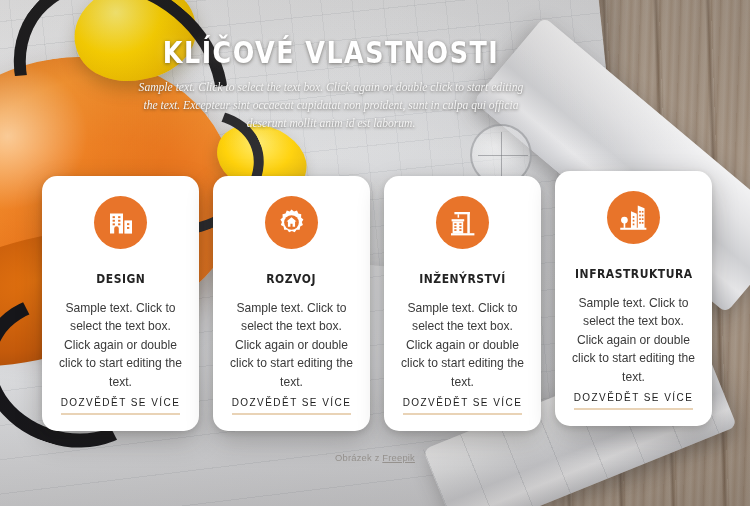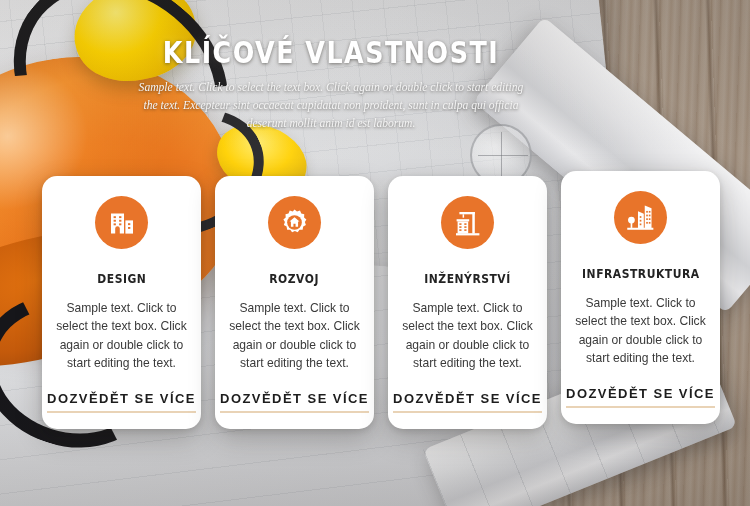--- a/index.html
+++ b/index.html
@@ -330,23 +330,23 @@
   }
 
   .card-text {
     margin-top: 13px;
     font-size: 12.1px;
     line-height: 1.52;
     color: #3a3a3a;
   }
 
   .card-link {
-    margin-top: 18px;
-    font-size: 13px;
-    font-weight: bold;
+    margin-top: 6px;
+    font-size: 10px;
+    font-weight: normal;
     letter-spacing: 1.45px;
     color: #1d1d1d;
     text-transform: uppercase;
     text-decoration: none;
     padding-bottom: 5px;
     border-bottom: 2px solid #e9d3b6;
     cursor: pointer;
     white-space: nowrap;
   }
 
@@ -482,14 +482,17 @@
           </g>
         </svg>
       </div>
       <div class="card-title">INFRASTRUKTURA</div>
       <div class="card-text">Sample text. Click to select the text box. Click again or double click to start editing the text.</div>
       <a class="card-link">DOZVĚDĚT SE VÍCE</a>
     </div>
 
   </div>
 
+  <div class="credit">
+    <span>Obrázek z </span><a>Freepik</a>
+  </div>
 
 </div>
 
 </body></html>

